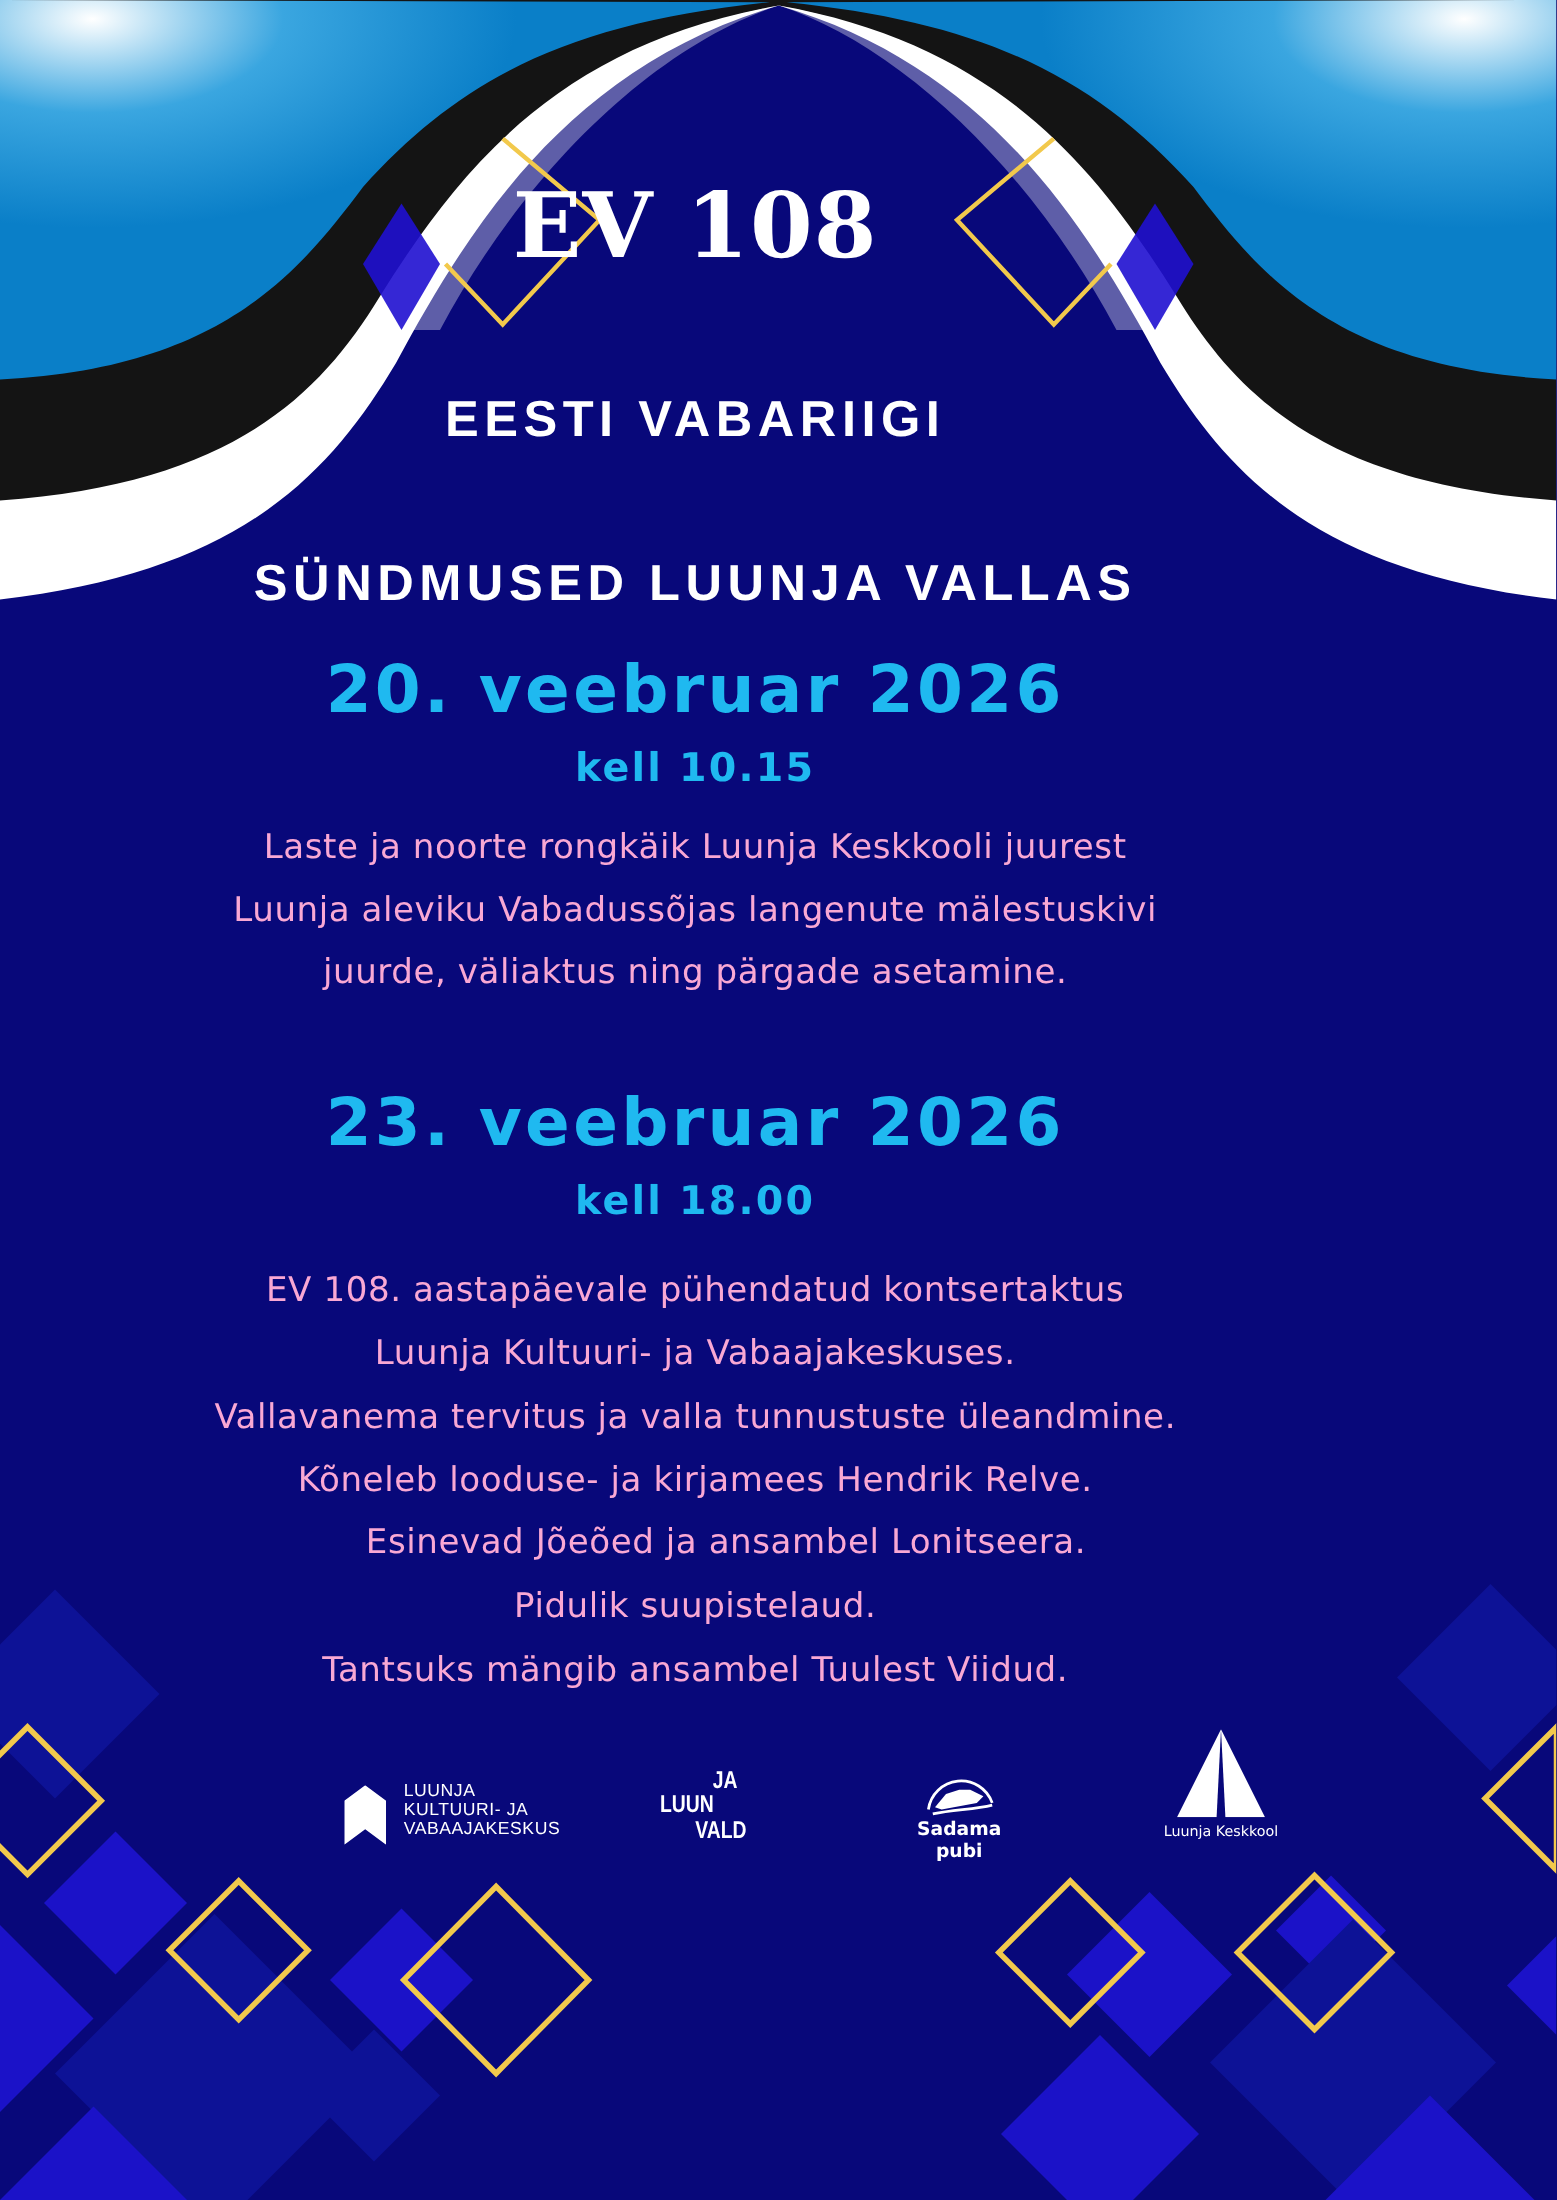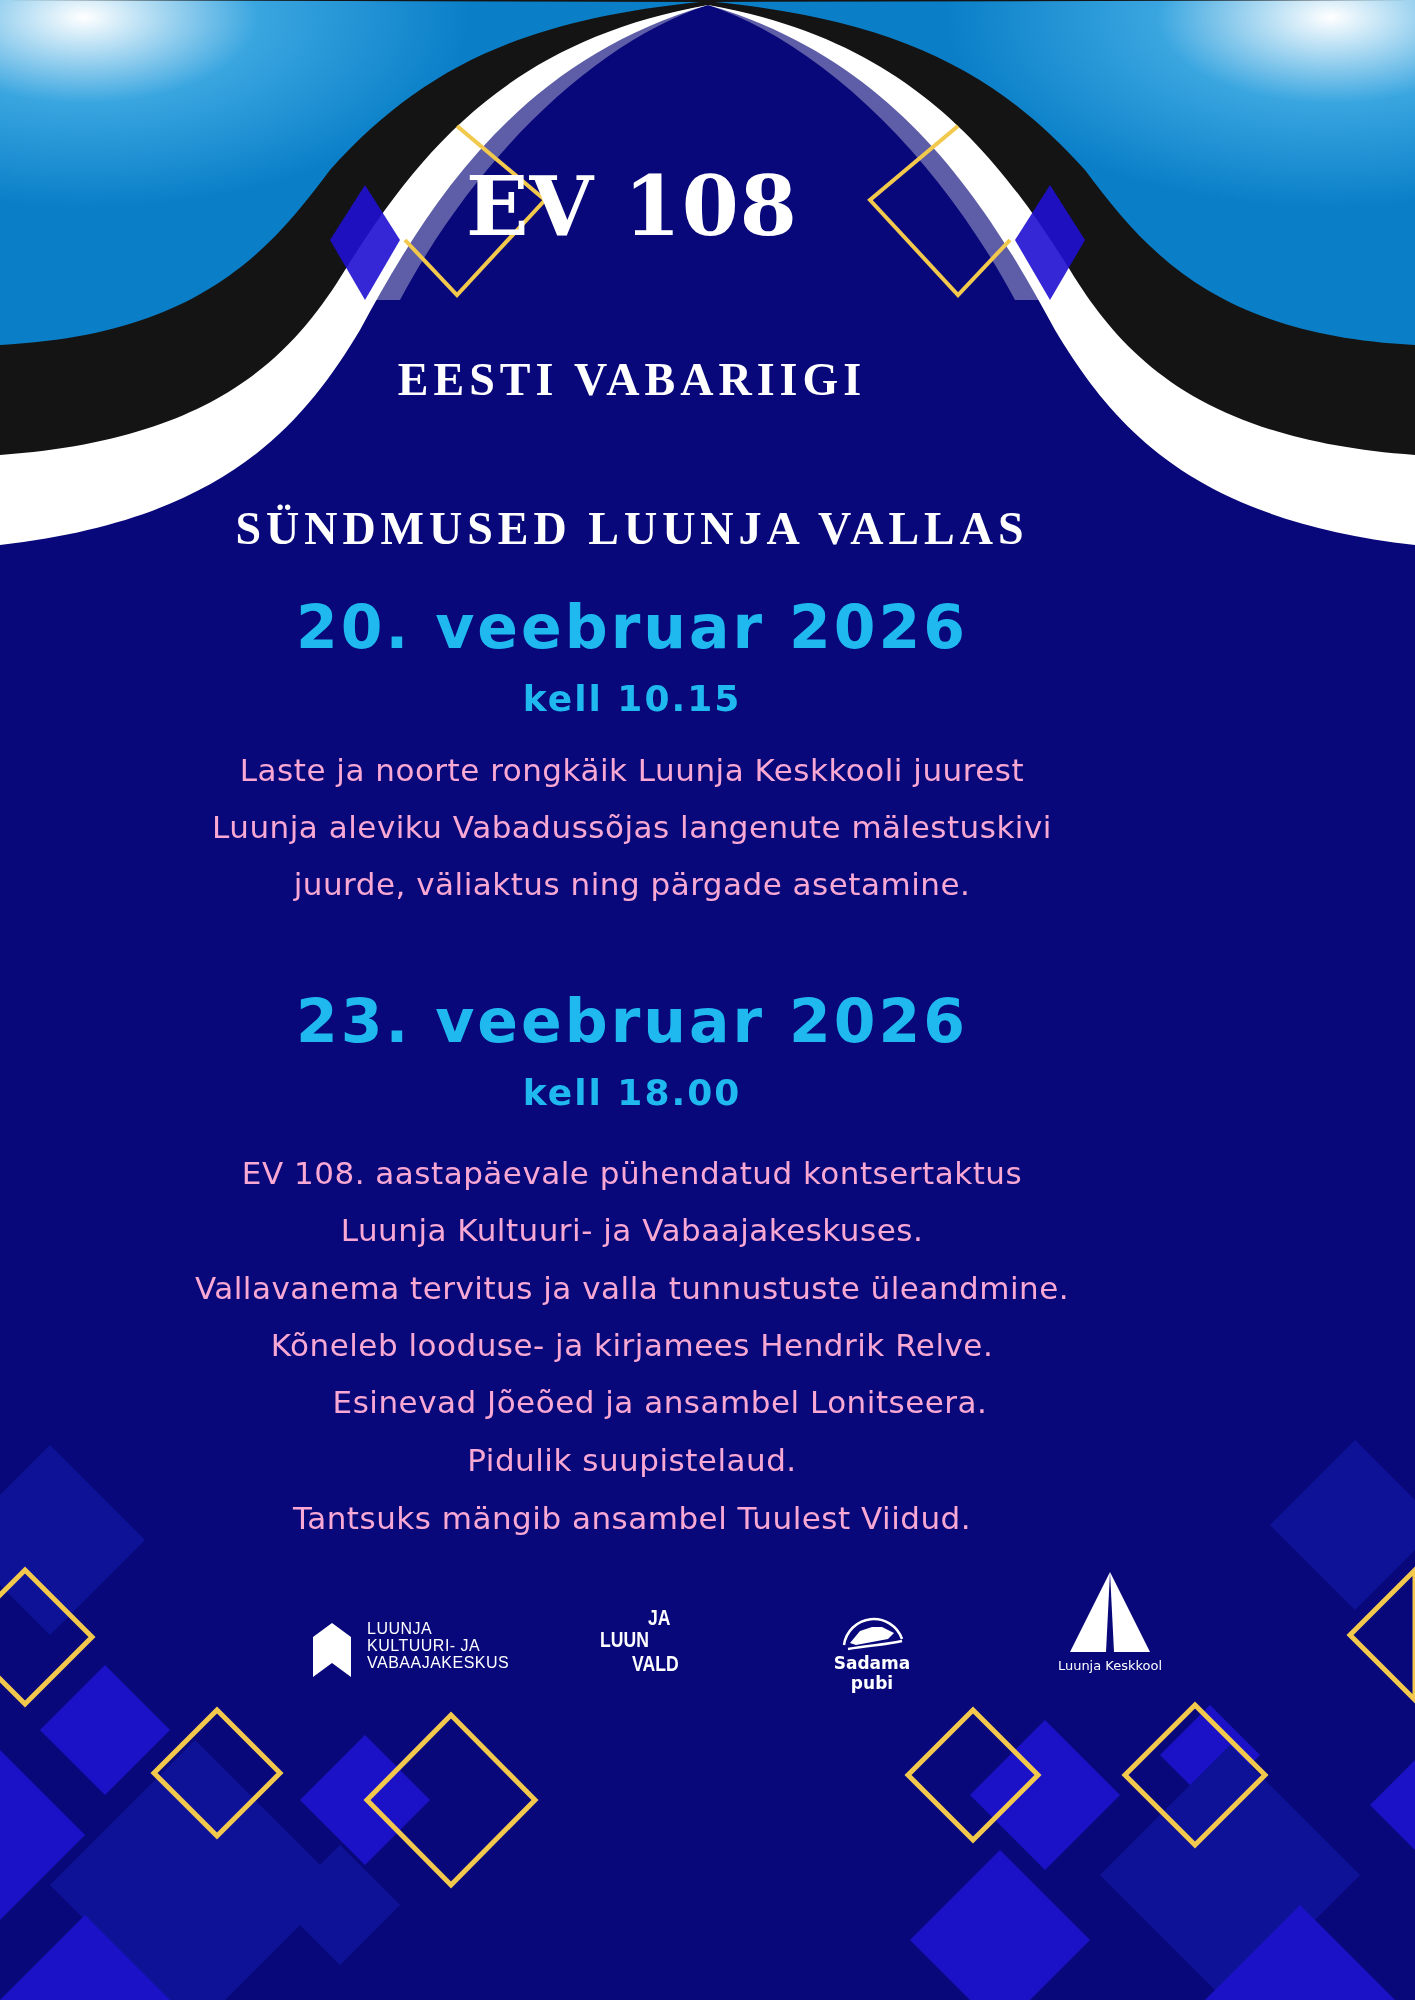--- a/index.html
+++ b/index.html
@@ -1,21 +1,21 @@
 <!DOCTYPE html>
 <html><head>
 <meta charset="utf-8">
 <style>
   html,body{margin:0;padding:0;}
   body{width:1415px;height:2000px;overflow:hidden;background:#08087a;font-family:"DejaVu Sans",sans-serif;}
   .poster{position:relative;width:1415px;height:2000px;background:#08087a;overflow:hidden;}
   .bg-svg{position:absolute;left:0;top:0;}
   .txt{position:absolute;left:0;width:1264px;text-align:center;}
   .ev-title{top:158px;font-family:"DejaVu Serif",serif;font-weight:bold;font-size:82px;color:#fff;letter-spacing:1px;}
-  .headline{font-family:Liberation Serif, serif;font-weight:bold;font-size:46px;color:#fff;letter-spacing:5px;}
+  .headline{font-family:Liberation Sans, sans-serif;font-weight:bold;font-size:46px;color:#fff;letter-spacing:5px;}
   .h1{top:353px;} .h2{top:428px;} .h3{top:502px;}
   .date{font-family:"DejaVu Sans",sans-serif;font-weight:bold;font-size:60px;color:#1fb9f0;letter-spacing:3px;}
   .time{font-family:"DejaVu Sans",sans-serif;font-weight:bold;font-size:36px;color:#1fb9f0;letter-spacing:2px;}
   .body-line{font-family:"DejaVu Sans",sans-serif;font-size:31px;color:#f9a8d4;letter-spacing:0.5px;}
   .logo{position:absolute;color:#fff;}
   .info{top:1996px;font-family:Liberation Serif, serif;font-size:26px;color:#fff;letter-spacing:2px;text-align:center;}
 </style>
 </head>
 <body>
 

